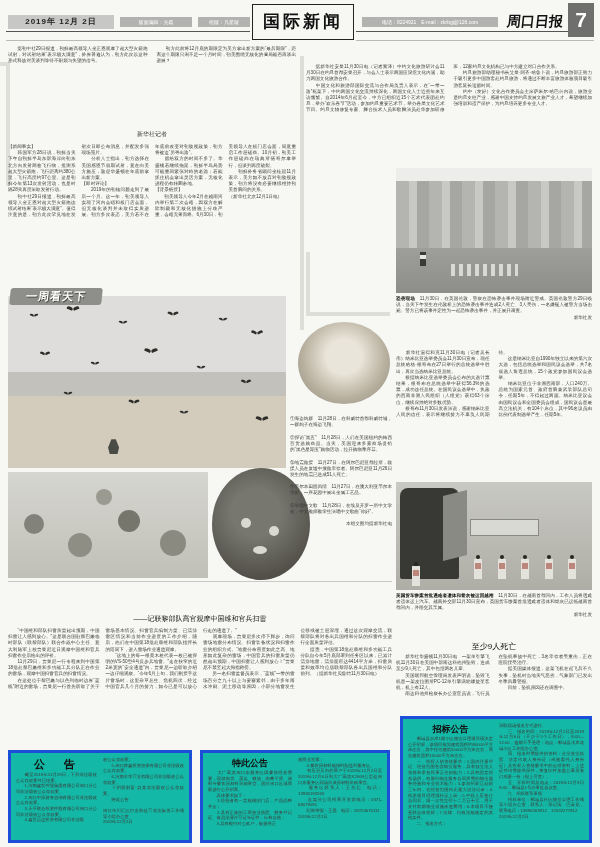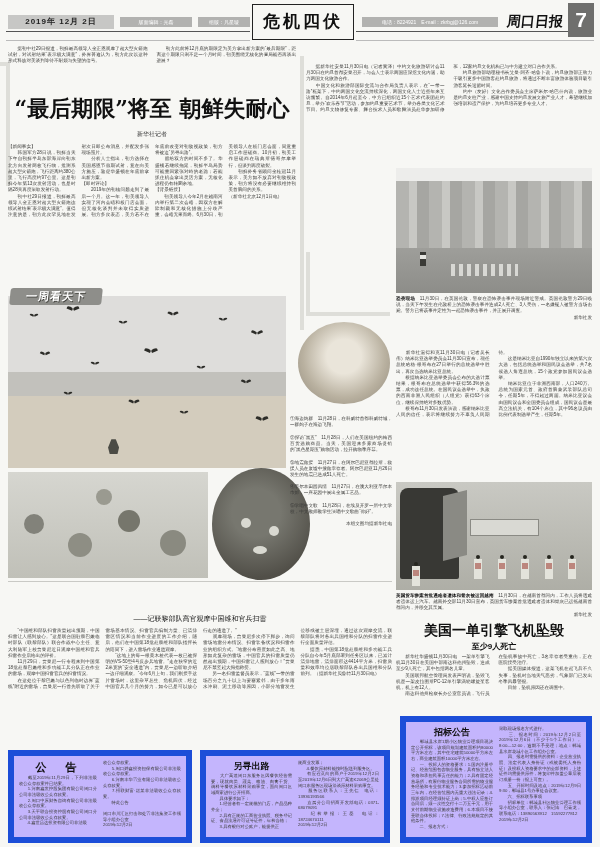--- a/index.html
+++ b/index.html
@@ -67,48 +67,47 @@
   .cap-title{font-weight:bold;color:#111;}
   
   .gal-label{position:absolute;left:10px;top:288px;width:92px;height:17px;background:#8e8e8a;
              border-radius:3px;color:#fff;font-weight:bold;font-size:11px;line-height:17px;
              text-align:center;letter-spacing:1px;z-index:5;transform:skewX(-6deg);
              text-shadow:1px 1px 0 #44443f;}
   .gal-caps{white-space:pre-line;}
   .bracket{position:absolute;border-color:#deded9;border-style:solid;}
   .sep{position:absolute;background:#c9c9c5;}
   
-  .nbox{position:absolute;border:6px solid #1d4ed8;background:#c4b5fd;padding:4px 5px;box-sizing:border-box;}
+  .nbox{position:absolute;border:3px solid #1d4ed8;background:#14b8a6;padding:4px 5px;box-sizing:border-box;}
   .nbox-title{font-weight:bold;color:#111;text-align:center;}
   .nbox-cols{display:flex;gap:6px;}
   .nbox-col{flex:1;}
   .txt-s{font-size:4.3px;line-height:1.32;text-align:justify;color:#3b3b39;white-space:pre-line;}
 </style>
 </head>
 <body>
 
 <div class="page">
 
   <div class="hdr-rule"></div>
   <div class="hdr-rule2"></div>
   <div class="date-bar">2019年 12月 2日</div>
   <div class="mini-bar bar-edit">版面编辑：光磊</div>
   <div class="mini-bar bar-layout">组版：凡星璇</div>
-  <div class="section-box">危机四伏</div>
+  <div class="section-box">国际新闻</div>
   <div class="mini-bar bar-contact">电话：8224921　E-mail：zkrbgj@126.com</div>
   <div class="masthead">周口日报</div>
   <div class="pagenum">7</div>
 
   <div class="bracket" style="left:294px;top:56px;width:6px;height:274px;border-width:0 4px 0 0;"></div>
   <div class="bracket" style="left:306px;top:252px;width:80px;height:60px;border-width:0 0 4px 4px;"></div>
   <div class="bracket" style="left:0px;top:62px;width:6px;height:120px;border-width:4px 4px 0 0;"></div>
 
   <div class="abs txt cols2" style="left:8px;top:46px;width:288px;height:46px;">　　据朝中社29日报道，朝鲜最高领导人金正恩观摩了超大型火箭炮试射，对试射结果“表示极大满意”，外界普遍认为，朝方此次以这种形式释放对美谈判等待不耐烦与失望的信号。
 　　朝方此前将12月底的期限定为美方拿出新方案的“最后期限”，距离这个期限只剩不足一个月时间，朝美围绕无核化的僵局能否再谈出进展？</div>
-  <div class="abs h-big" style="left:8px;top:94px;width:288px;font-size:22px;">“最后期限”将至 朝鲜失耐心</div>
   <div class="abs byline" style="left:8px;top:130px;width:288px;">新华社记者</div>
   <div class="abs txt cols4" style="left:8px;top:144px;width:288px;height:140px;">【新闻事实】
 　　韩国军方28日说，朝鲜当天下午自朝鲜半岛东部海岸向朝东北方向发射两枚飞行物，推测系超大型火箭炮，飞行距离约380公里，飞行高度约97公里。这是朝鲜今年第13次发射活动，也是时隔28天再度采取发射行动。
 　　朝中社29日报道，朝鲜最高领导人金正恩对超大型火箭炮连续试射结果“表示极大满意”。值得注意的是，朝方此次罕见地在发射次日即公布消息，并配发多张现场照片。
 　　分析人士指出，朝方选择在美国感恩节假期试射，意在向美方施压，敦促华盛顿在年底前拿出新方案。
 【即时评论】
 　　2019年的朝核问题走到了最后一个月。这一年，朝美领导人实现了河内会晤和板门店会面，但无核化谈判并未取得实质进展。朝方多次表态，美方若不在年底前改变对朝敌视政策，朝方将被迫“另寻出路”。
 　　留给双方的时间不多了。华盛顿若继续拖延，朝鲜半岛局势可能重回紧张对峙的老路；若能抓住机会拿出灵活方案，无核化进程仍有转圜余地。
 【背景链接】
 　　朝美领导人今年2月在越南河内举行第二次会晤，因双方在解除制裁和无核化措施上分歧严重，会晤无果而终。6月30日，朝美领导人在板门店会面，同意重启工作层磋商。10月初，朝美工作层磋商在瑞典斯德哥尔摩举行，但谈判再度破裂。
@@ -196,22 +195,21 @@
     <span class="worker" style="left:64%;"></span>
     <span class="worker" style="left:76%;"></span>
     <span class="worker" style="left:88%;"></span>
     <span class="worker" style="left:8%;bottom:4%;"></span>
   </div>
   <div class="abs caption" style="left:396px;top:593px;width:196px;height:26px;">
     <span class="cap-title">英国货车惨案首批遇难者遗体和骨灰被运回越南</span><span>　11月30日，在越南首都河内，工作人员将遇难者遗体运上汽车。越南外交部11月30日宣布，英国货车惨案首批遇难者遗体和骨灰已运抵越南首都河内，并移交其亲属。</span>
     <span class="credit">新华社发</span>
   </div>
 
-  <div class="abs h-sans" style="left:396px;top:622px;width:196px;font-size:14px;">美国一单引擎飞机坠毁</div>
-  <div class="abs h-sans" style="left:396px;top:641px;width:196px;font-size:8px;font-weight:bold;">至少9人死亡</div>
+  <div class="abs h-sans" style="left:396px;top:641px;width:196px;font-size:8px;font-weight:normal;">至少9人死亡</div>
   <div class="abs txt cols2" style="left:396px;top:654px;width:196px;height:56px;">　　新华社华盛顿11月30日电　一架单引擎飞机11月30日在美国中部南达科他州坠毁，造成至少9人死亡，其中包括两名儿童。
 　　美国联邦航空管理局发表声明说，坠毁飞机是一架皮拉图斯PC-12单引擎涡轮螺旋桨客机，机上有12人。
 　　南达科他州检察长办公室官员说，飞行员在坠机事故中死亡，3名幸存者受重伤，正在医院接受治疗。
 　　据美国媒体报道，这架飞机在起飞后不久失事，坠机时当地天气恶劣，气象部门已发出冬季风暴警报。
 　　目前，坠机原因还在调查中。</div>
 
   <div class="abs h-sans" style="left:8px;top:614px;width:384px;font-size:7px;font-weight:normal;">——记联黎部队高官观摩中国维和官兵扫雷</div>
   <div class="abs txt cols4" style="left:8px;top:628px;width:384px;height:112px;">　　“中国维和部队扫雷质量超出预期，中国扫雷让人感到放心。”这是联合国驻黎巴嫩临时部队（联黎部队）联合作战中心主任、意大利陆军上校贾曼尼近日观摩中国维和官兵扫雷作业后给出的评价。
 　　11月29日，贾曼尼一行专程来到中国第18批赴黎巴嫩维和多功能工兵分队正在作业的雷场，观摩中国扫雷官兵的扫雷情况。
 　　在这处位于黎巴嫩与以色列临时边界“蓝线”附近的雷场，贾曼尼一行首先听取了关于雷场基本情况、扫雷官兵编制力量、已清排雷区情况和当前作业进度的工作介绍，随后，他们在中国第18批赴黎维和部队指挥长的陪同下，进入雷场作业通道观摩。
@@ -239,21 +237,21 @@
 
 周口市川汇区打击和处置非法集资工作领导小组办公室
 2019年12月2日</div>
       </div>
     </div>
   </div>
 
   <div class="nbox" style="left:200px;top:750px;width:190px;height:93px;">
     <div class="nbox-cols">
       <div class="nbox-col">
-        <div class="nbox-title" style="font-size:9px;">另寻出路</div>
+        <div class="nbox-title" style="font-size:9px;">特此公告</div>
         <div class="txt-s">　　大广高速周口东服务区因餐饮经营需要，现就肉类、蔬菜、粮油、肉禽干货、调料等餐饮原材料采购事宜，面向周口区域商家进行公开招商。
 　　具体要求如下：
 　　1.经营者有一定规模的门店，产品品种齐全；
 　　2.具有正规的工商营业执照、税务登记证、食品流通许可证等证件，年检合格；
 　　3.具有银行对公账户，能提供正</div>
       </div>
       <div class="nbox-col">
         <div class="txt-s">规商业发票；
 　　4.餐饮原材料能按时配送到服务区。
 　　有应召意向的商户于2019年12月2日至2019年12月6日到大广高速K2069公里处周口东服务区现场洽谈原材料采购事宜。

